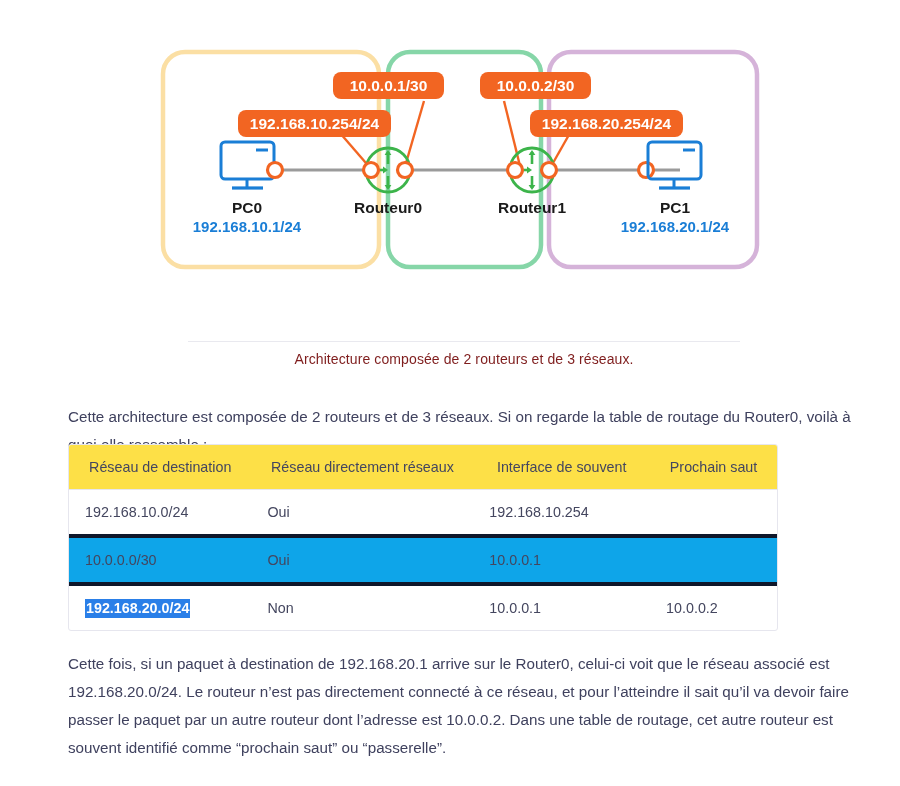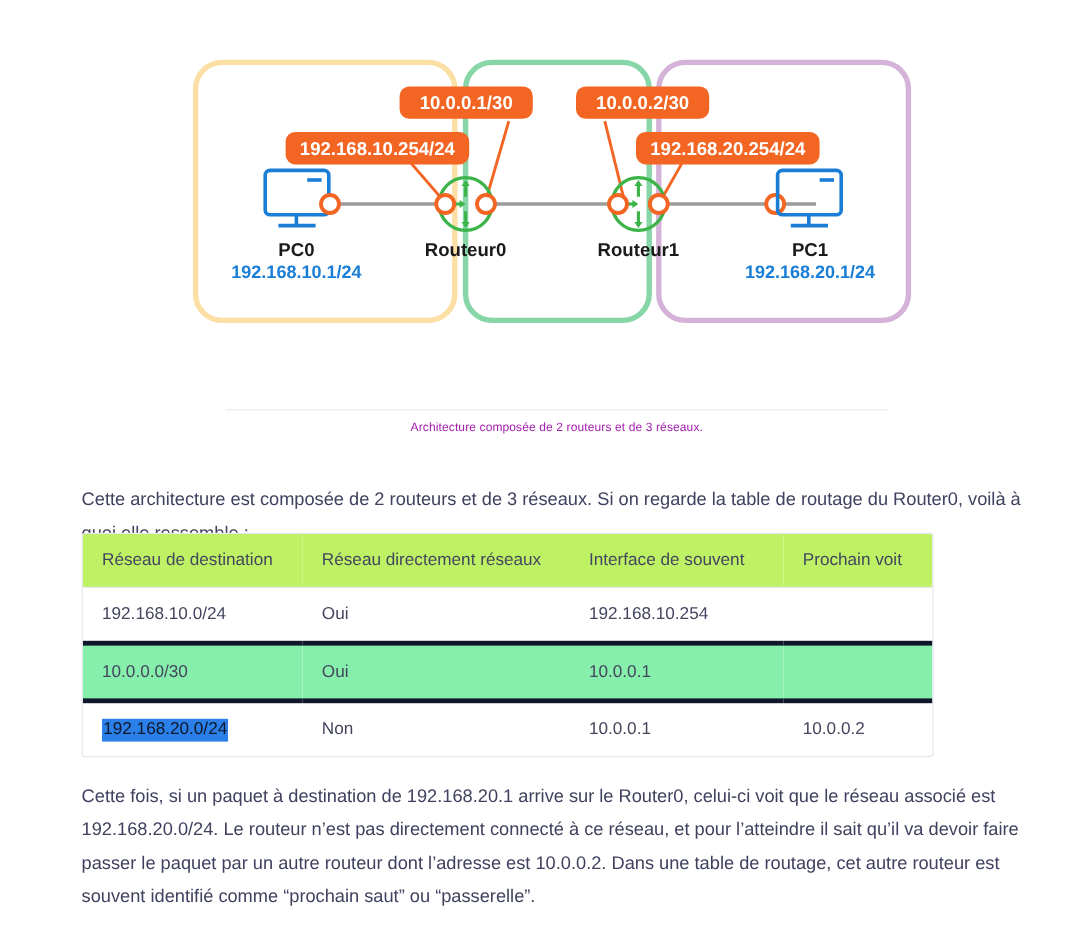--- a/index.html
+++ b/index.html
@@ -36,22 +36,22 @@
     top: 341px;
     width: 552px;
     text-align: center;
   }
   .caption-rule {
     height: 1px;
     background: #e9e9ef;
     width: 100%;
   }
   .caption-text {
-    font-size: 10px;
-    color: #a21caf;
+    font-size: 14px;
+    color: #7f1d1d;
     padding-top: 9px;
     letter-spacing: 0.1px;
   }
 
   
   .body-col {
     position: absolute;
     left: 68px;
     width: 800px;
   }
@@ -75,48 +75,49 @@
     overflow: hidden;
     background: #fff;
   }
   table.routing {
     border-collapse: collapse;
     width: 100%;
     font-size: 14.3px;
     color: #44465f;
   }
   table.routing th {
-    background: #bef264;
+    background: #fde047;
     font-weight: 400;
-    text-align: left;
+    text-align: center;
     padding: 14px 16px;
     border-bottom: 1px solid #e6e6ee;
     color: #44465f;
     white-space: nowrap;
   }
   table.routing td {
     padding: 14px 16px;
     border-bottom: 4px solid #0f172a;
     vertical-align: middle;
   }
   table.routing tr:last-child td {
     border-bottom: none;
   }
   table.routing tr.striped td {
-    background: #86efac;
+    background: #0ea5e9;
   }
   .col-0 { width: 178px; }
   .col-1 { width: 214px; }
   .col-2 { width: 196px; }
   .col-3 { width: 120px; }
 
   .sel {
     background: #2a7fe8;
-    color: #0f172a;
+    color: #ffffff;
     padding: 1px 1px 2px 1px;
+    font-weight: bold;
   }
 
   
   .outro {
     top: 650px;
   }
 </style>
 </head>
 <body>
 
@@ -227,21 +228,21 @@
   <p class="para">Cette architecture est composée de 2 routeurs et de 3 réseaux. Si on regarde la table de routage du Router0, voilà à quoi elle ressemble :</p>
 </div>
 
 <div class="table-wrap">
   <table class="routing">
     <thead>
       <tr>
         <th class="col-0">Réseau de destination</th>
         <th class="col-1">Réseau directement réseaux</th>
         <th class="col-2">Interface de souvent</th>
-        <th class="col-3">Prochain voit</th>
+        <th class="col-3">Prochain saut</th>
       </tr>
     </thead>
     <tbody>
       <tr>
         <td>192.168.10.0/24</td>
         <td>Oui</td>
         <td>192.168.10.254</td>
         <td></td>
       </tr>
       <tr class="striped">

